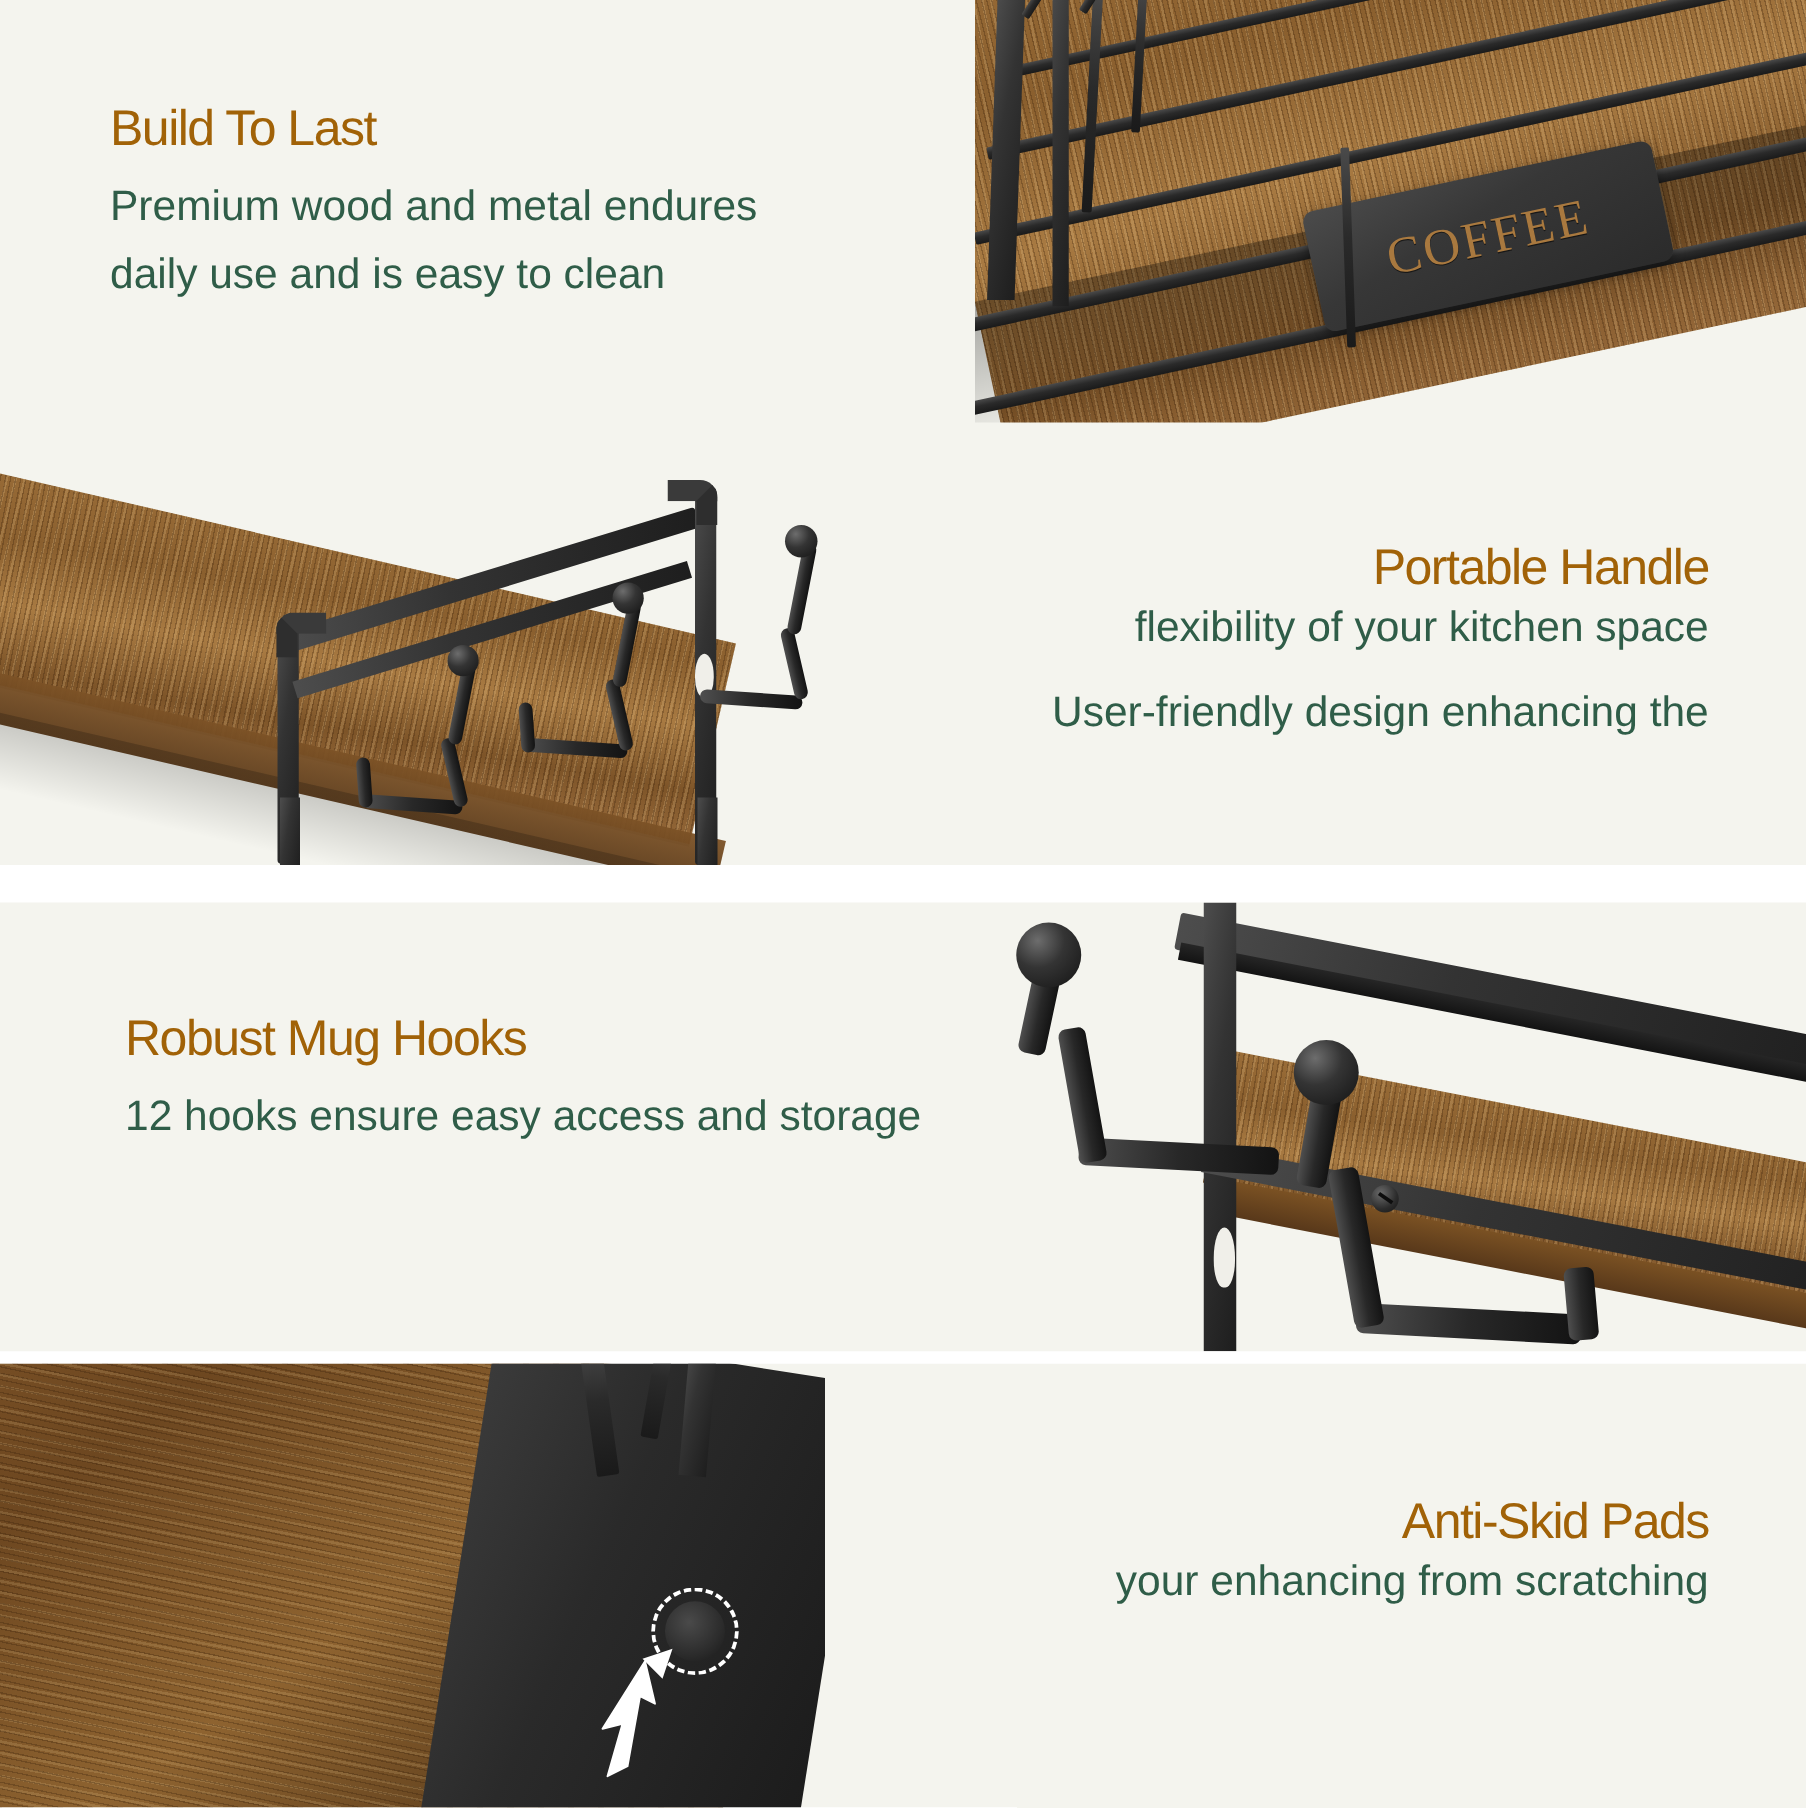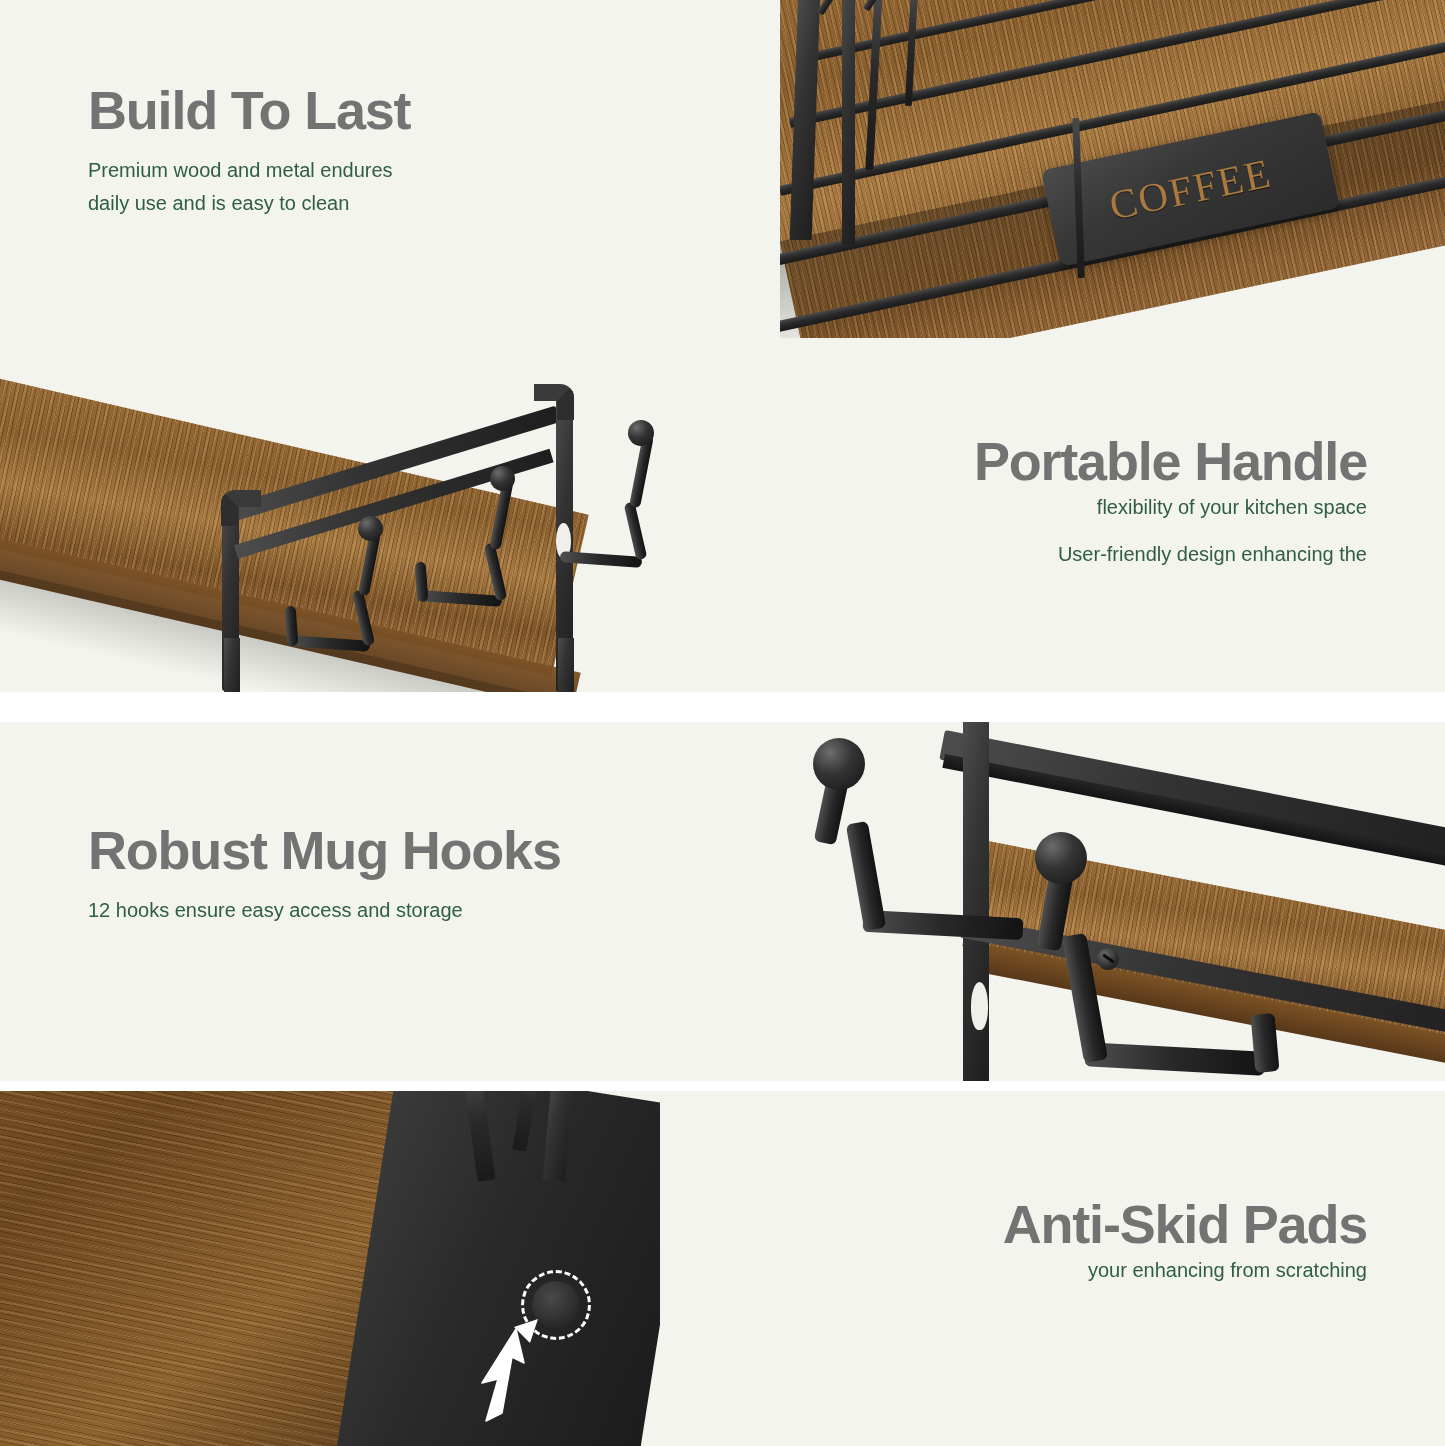--- a/index.html
+++ b/index.html
@@ -24,30 +24,30 @@
   #panel-2 { top: 338px; height: 354px; }
   #panel-3 { top: 722px; height: 359px; }
   #panel-4 { top: 1091px; height: 355px; }
 
   
   .textblock { position: absolute; }
   .textblock.left  { left: 88px;  text-align: left;  width: 640px; }
   .textblock.right { right: 78px; text-align: right; width: 660px; }
 
   .heading {
-    color: #737373;
-    font-weight: 700;
-    font-size: 54px;
+    color: #a16207;
+    font-weight: 400;
+    font-size: 40px;
     line-height: 1.06;
     letter-spacing: -1.2px;
     white-space: nowrap;
   }
   .subtext {
     color: #2f5d48;
-    font-size: 20px;
+    font-size: 34px;
     line-height: 1.52;
     margin-top: 16px;
     font-weight: 400;
   }
 
   
   .photo { position: absolute; overflow: hidden; }
 
   
   #photo-1 { left: 780px; top: 0; width: 665px; height: 348px; }
@@ -236,21 +236,21 @@
       <div class="hook-arm" style="left:78px;  top:30px;  width:22px; height:92px;  transform:rotate(12deg);"></div>
       <div class="hook-ball" style="left:68px; top:16px; width:52px; height:52px;"></div>
 
       <div class="hook-arm" style="left:340px; top:325px; width:180px; height:24px; transform:rotate(3deg);"></div>
       <div class="hook-arm" style="left:328px; top:212px; width:24px; height:128px; transform:rotate(-10deg);"></div>
       <div class="hook-arm" style="left:300px; top:128px; width:24px; height:100px; transform:rotate(10deg);"></div>
       <div class="hook-ball" style="left:290px; top:110px; width:52px; height:52px;"></div>
       <div class="hook-arm" style="left:508px; top:292px; width:24px; height:58px; transform:rotate(-5deg);"></div>
     </div>
 
-    <div class="textblock left" style="top:100px;">
+    <div class="textblock left" style="top:88px;margin-left:12px;">
       <h2 class="heading">Robust Mug Hooks</h2>
       <p class="subtext">12 hooks ensure easy access and storage</p>
     </div>
   </section>
 
   <section class="panel" id="panel-4">
 
     <div class="photo" id="photo-4">
 
       <div class="wood-slab" style="left:-80px; top:-90px; width:720px; height:560px; transform:rotate(9deg); transform-origin:left top;

